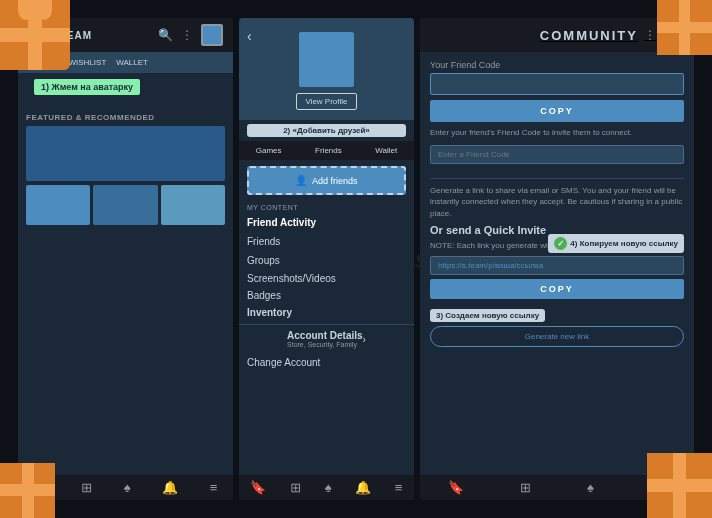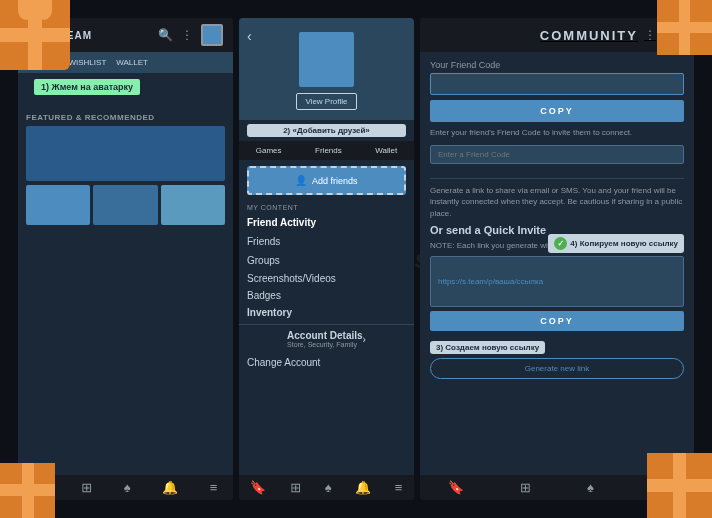--- a/index.html
+++ b/index.html
@@ -168,21 +168,21 @@
       <div style="font-size:8px;color:#8f98a0;margin-bottom:5px;line-height:1.4;">NOTE: Each link you generate will automatically expire after 30 days.</div>
       
       
       <div style="position:relative;margin-bottom:3px;">
         <div style="background:#c6d4df;color:#1b2838;font-size:8px;padding:3px 6px;border-radius:3px;font-weight:bold;display:inline-flex;align-items:center;gap:3px;position:absolute;right:0;top:-22px;z-index:20;white-space:nowrap;">
           <span style="display:inline-flex;align-items:center;justify-content:center;width:13px;height:13px;background:#4caf50;border-radius:50%;color:white;font-size:8px;">✓</span>
           <span>4) Копируем новую ссылку</span>
         </div>
       </div>
 
-      <div style="background:#2a475e;border:1px solid #4c6a8a;color:#4c8cbf;padding:20px 7px;font-size:8px;border-radius:2px;margin-bottom:3px;overflow:hidden;text-overflow:ellipsis;white-space:nowrap;">https://s.team/p/ваша/ссылка</div>
+      <div style="background:#2a475e;border:1px solid #4c6a8a;color:#4c8cbf;padding:4px 7px;font-size:8px;border-radius:2px;margin-bottom:3px;overflow:hidden;text-overflow:ellipsis;white-space:nowrap;">https://s.team/p/ваша/ссылка</div>
       <button style="width:100%;background:#4c8cbf;color:white;border:none;padding:5px;font-size:9px;border-radius:2px;cursor:pointer;font-weight:bold;letter-spacing:2px;margin-bottom:5px;">COPY</button>
       
       
       <div style="position:relative;">
         <div style="background:#c6d4df;color:#1b2838;font-size:8px;padding:2px 6px;border-radius:3px;font-weight:bold;display:inline-block;margin-bottom:3px;white-space:nowrap;">3) Создаем новую ссылку</div>
         <br>
         <button style="background:transparent;border:1px solid #4c8cbf;color:#4c8cbf;padding:5px 10px;font-size:8px;border-radius:12px;cursor:pointer;width:100%;text-align:center;">Generate new link</button>
       </div>
     </div>
   </div>

